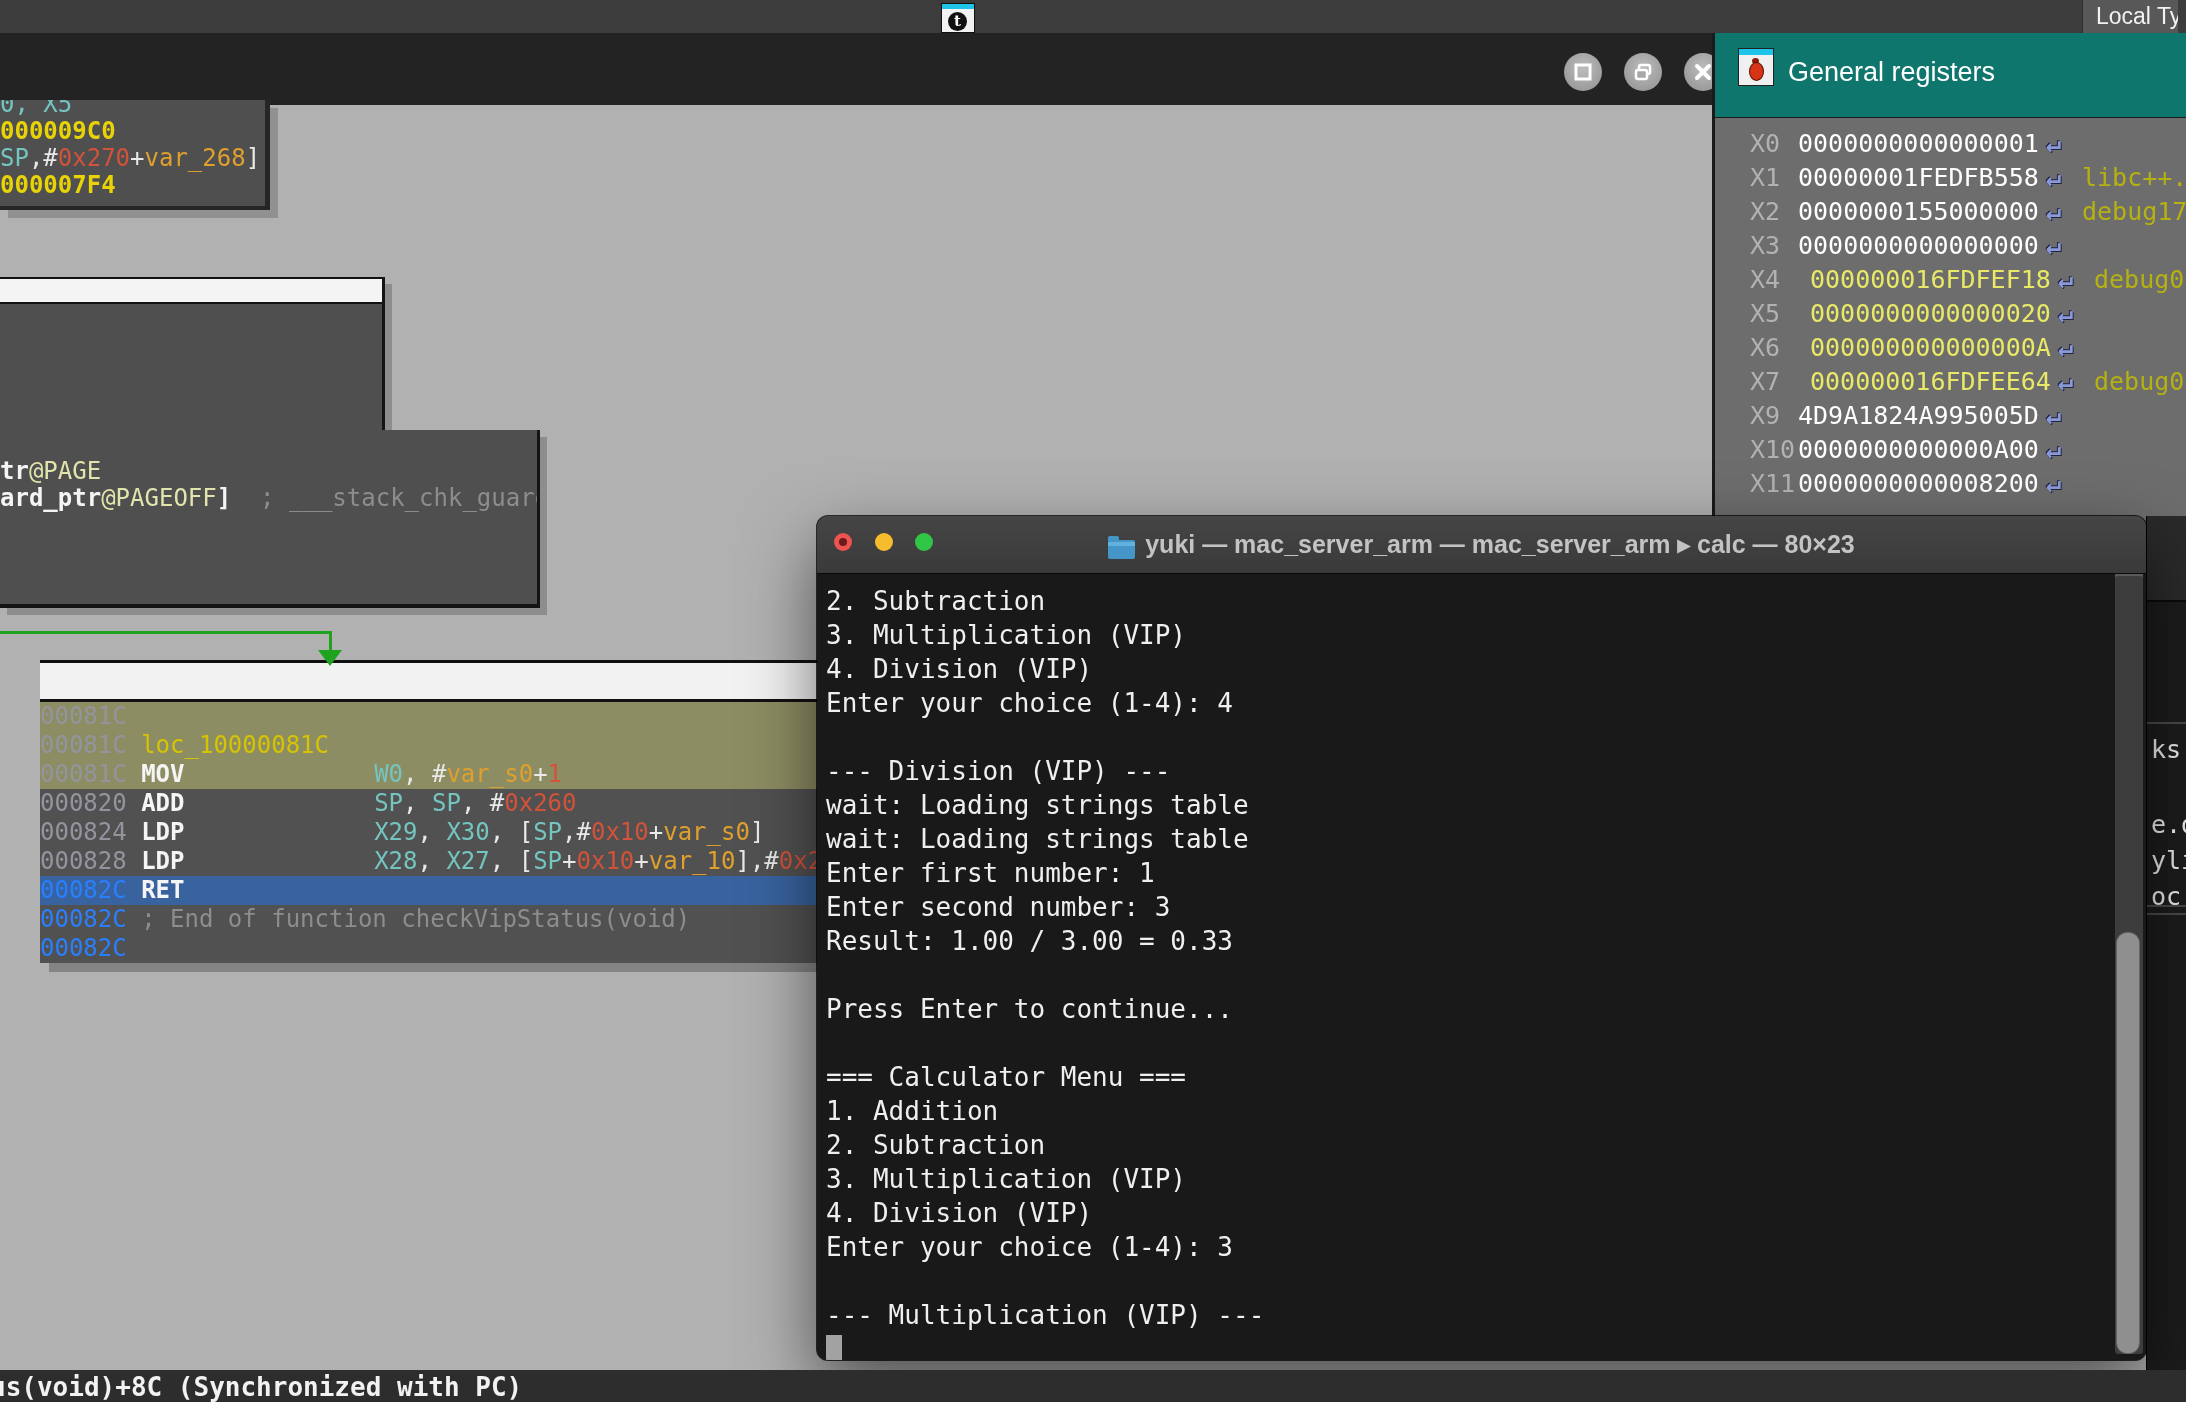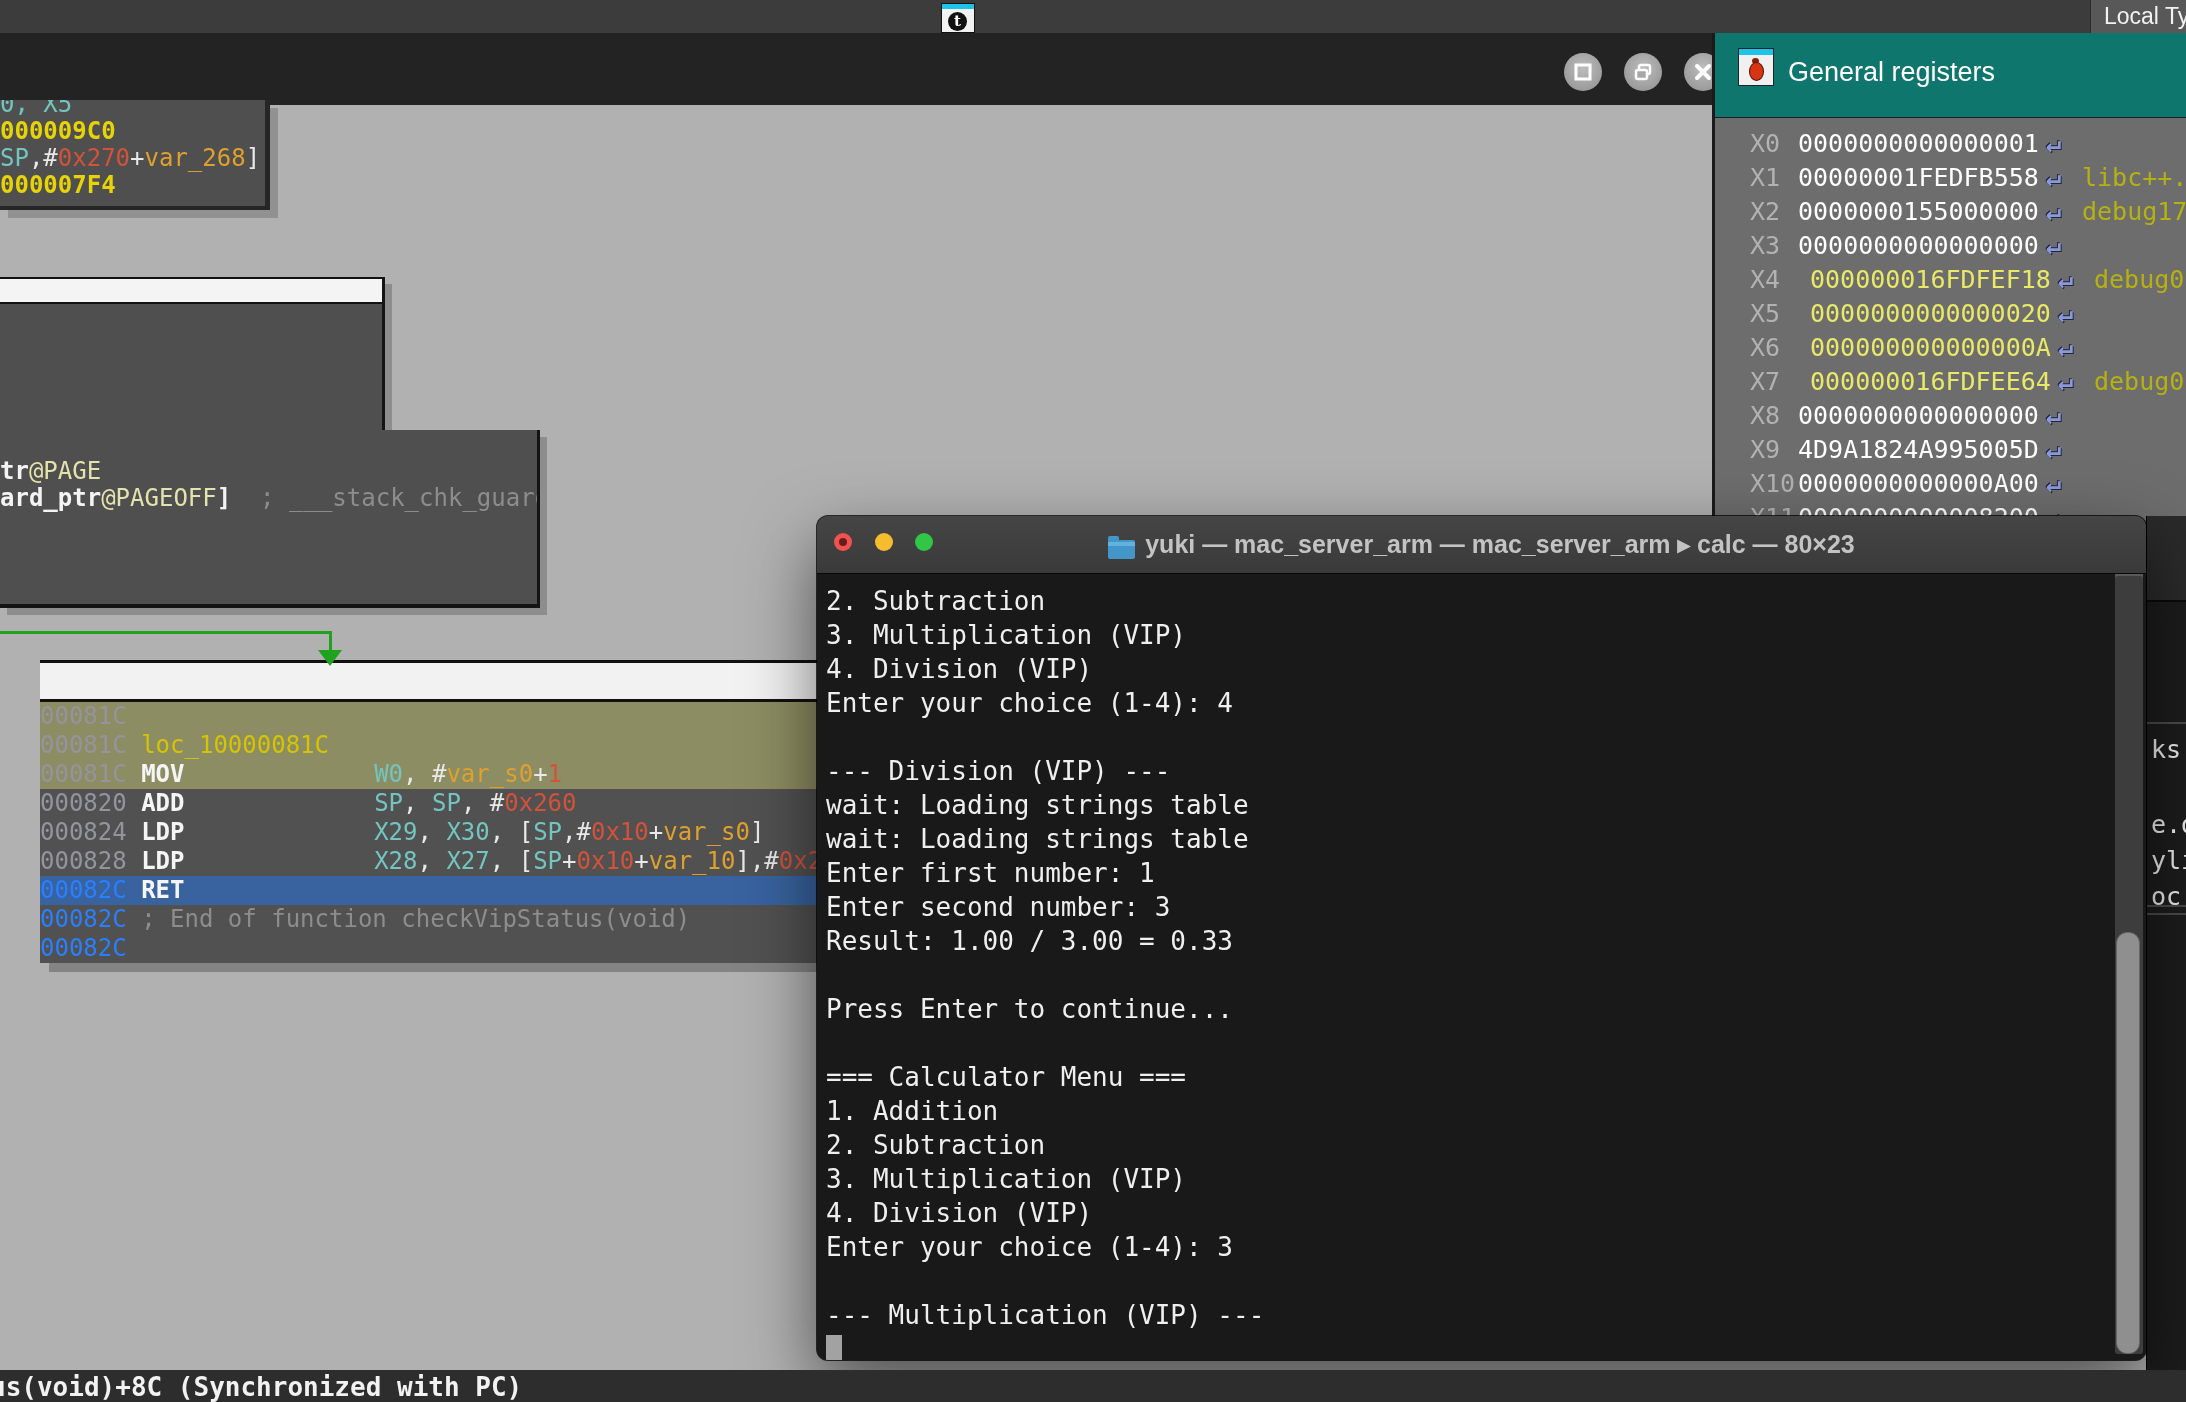--- a/index.html
+++ b/index.html
@@ -5,21 +5,21 @@
   html,body{margin:0;padding:0;background:#777;}
   #screen{position:relative;width:2186px;height:1402px;overflow:hidden;background:#b1b1b1;font-family:"Liberation Sans",sans-serif;}
   .mono{font-family:"DejaVu Sans Mono",monospace;}
 
   
   #topbar{position:absolute;left:0;top:0;width:2186px;height:33px;background:#3c3c3c;z-index:8;}
   #app-icon{position:absolute;left:941px;top:3px;width:32px;height:28px;background:#f2f2f2;border:1px solid #111;}
   #app-icon .strip{position:absolute;left:0;top:0;right:0;height:5px;background:#1ec3e8;}
   #app-icon .circ{position:absolute;left:6px;top:8px;width:19px;height:19px;border-radius:50%;background:#111;color:#fff;
     font-family:"DejaVu Serif",serif;font-weight:bold;font-size:15px;line-height:19px;text-align:center;}
-  #local-tab{position:absolute;right:0;top:0;width:96px;height:33px;background:#585858;border-left:1px solid #2e2e2e;
+  #local-tab{position:absolute;right:8px;top:0;width:96px;height:33px;background:#585858;border-left:1px solid #2e2e2e;
     color:#f2f2f2;font-size:23px;line-height:33px;padding-left:13px;box-sizing:border-box;white-space:nowrap;overflow:hidden;}
 
   
   #toolstrip{position:absolute;left:0;top:33px;width:1712px;height:72px;background:#232323;z-index:2;}
   .winbtn{position:absolute;top:20px;width:38px;height:38px;border-radius:50%;background:radial-gradient(circle at 50% 40%,#bdbdbd,#8f8f8f);
     display:flex;align-items:center;justify-content:center;}
   #btn-max{left:1564px;} #btn-restore{left:1624px;} #btn-close{left:1684px;}
 
   
   #reg-panel{position:absolute;left:1712px;top:33px;width:474px;height:527px;background:#6d6d6d;border-left:3px solid #1a1a1a;z-index:10;overflow:hidden;box-sizing:border-box;}
@@ -159,21 +159,20 @@
     </div>
     <div id="reg-list" class="mono">
         <div class="reg-row"><span class="reg-name">X0</span><span class="reg-value v-white">0000000000000001</span><span class="reg-arrow">↵</span></div>
         <div class="reg-row"><span class="reg-name">X1</span><span class="reg-value v-white">00000001FEDFB558</span><span class="reg-arrow">↵</span><span class="reg-tail">libc++.1.</span></div>
         <div class="reg-row"><span class="reg-name">X2</span><span class="reg-value v-white">0000000155000000</span><span class="reg-arrow">↵</span><span class="reg-tail">debug172:</span></div>
         <div class="reg-row"><span class="reg-name">X3</span><span class="reg-value v-white">0000000000000000</span><span class="reg-arrow">↵</span></div>
         <div class="reg-row"><span class="reg-name">X4</span><span class="reg-value v-yellow">000000016FDFEF18</span><span class="reg-arrow">↵</span><span class="reg-tail">debug012:</span></div>
         <div class="reg-row"><span class="reg-name">X5</span><span class="reg-value v-yellow">0000000000000020</span><span class="reg-arrow">↵</span></div>
         <div class="reg-row"><span class="reg-name">X6</span><span class="reg-value v-yellow">000000000000000A</span><span class="reg-arrow">↵</span></div>
         <div class="reg-row"><span class="reg-name">X7</span><span class="reg-value v-yellow">000000016FDFEE64</span><span class="reg-arrow">↵</span><span class="reg-tail">debug012:</span></div>
-        <div class="reg-row"><span class="reg-name">X8</span><span class="reg-value v-white">0000000000000000</span><span class="reg-arrow">↵</span></div>
         <div class="reg-row"><span class="reg-name">X9</span><span class="reg-value v-white">4D9A1824A995005D</span><span class="reg-arrow">↵</span></div>
         <div class="reg-row"><span class="reg-name">X10</span><span class="reg-value v-white">0000000000000A00</span><span class="reg-arrow">↵</span></div>
         <div class="reg-row"><span class="reg-name">X11</span><span class="reg-value v-white">0000000000008200</span><span class="reg-arrow">↵</span></div>
       </div>
   </div>
 
   <div id="frag-topleft" class="asm">
     <div class="pad">
         <div class="asm-line"><span class="t-teal">0, X5</span></div>
         <div class="asm-line"><span class="t-yellowb">000009C0</span></div>

